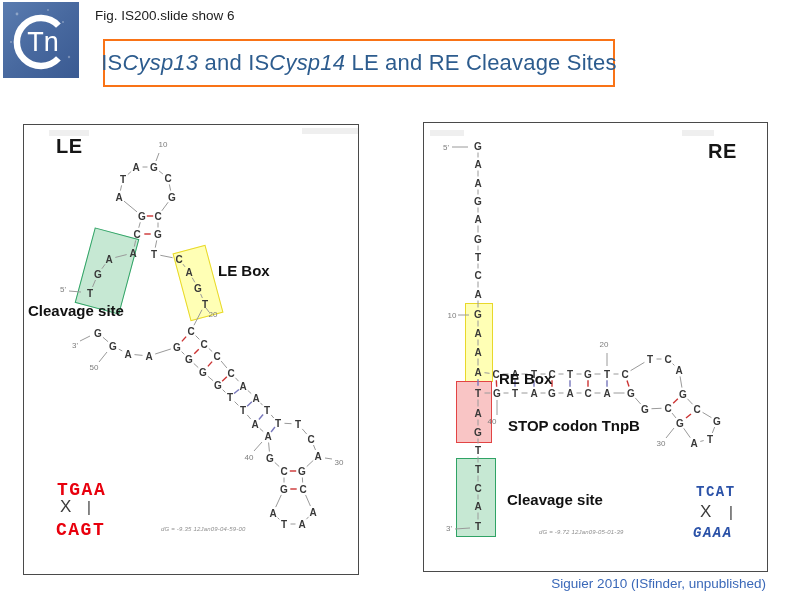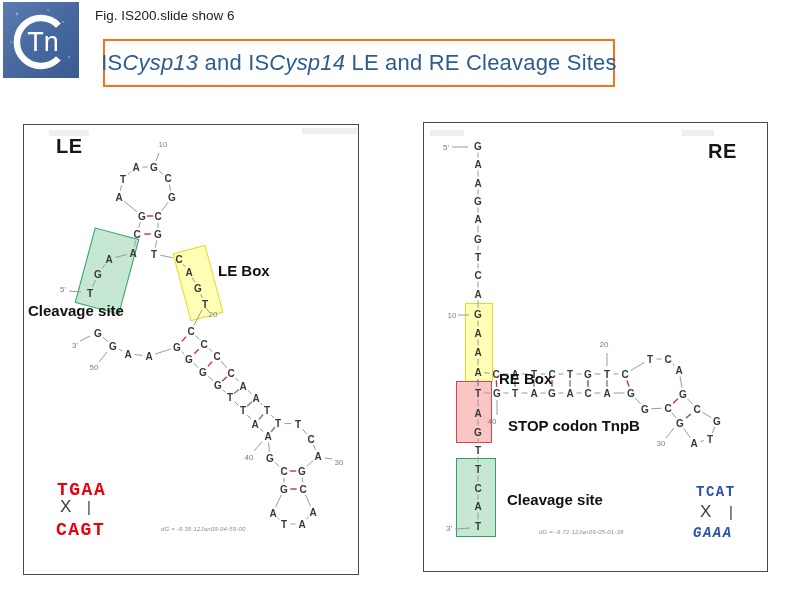--- a/index.html
+++ b/index.html
@@ -345,13 +345,14 @@
       <div class="pt anno" style="left: 75px; top: 199px; margin-top: 48px;">RE Box</div>
       <div class="pt anno" style="left: 84px; top: 294px; text-align: right;">STOP codon TnpB</div>
       <div class="pt anno" style="left: 83px; top: 368px;">Cleavage site</div>
       <div class="pt dg" style="left: 115px; top: 406px;">dG = -9.72 12Jan09-05-01-39</div>
       <div class="pt seq-blue" style="left: 272px; top: 361px;">TCAT</div>
       <div class="pt xmark" style="left: 276px; top: 379px;">X</div>
       <div class="pt barmark" style="left: 305px; top: 380px;">|</div>
       <div class="pt seq-blue" style="left: 269px; top: 402px; font-style: italic;">GAAA</div>
     </div>
 
+  <div id="citation">Siguier 2010 (ISfinder, unpublished)</div>
 </div>
 
 </body></html>

